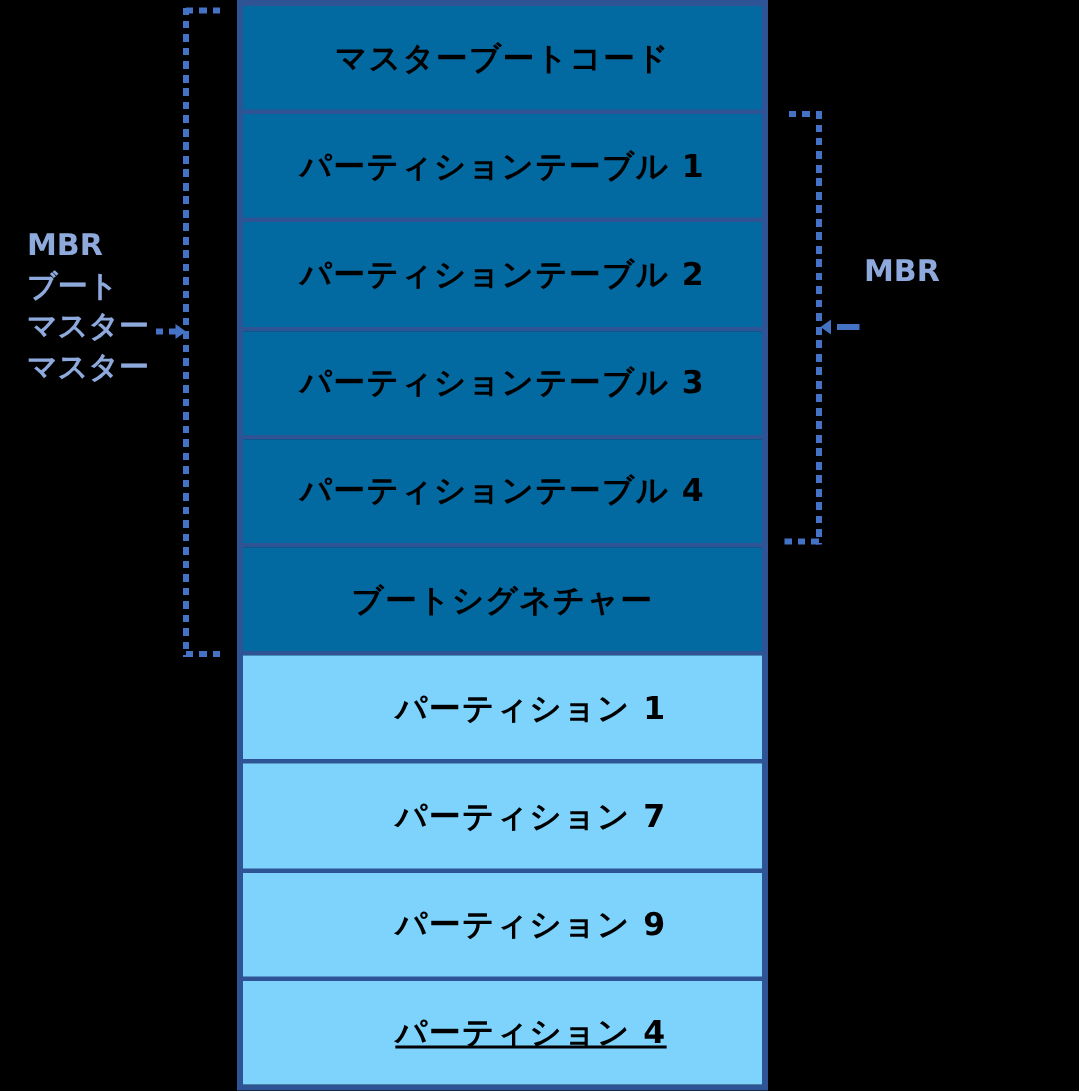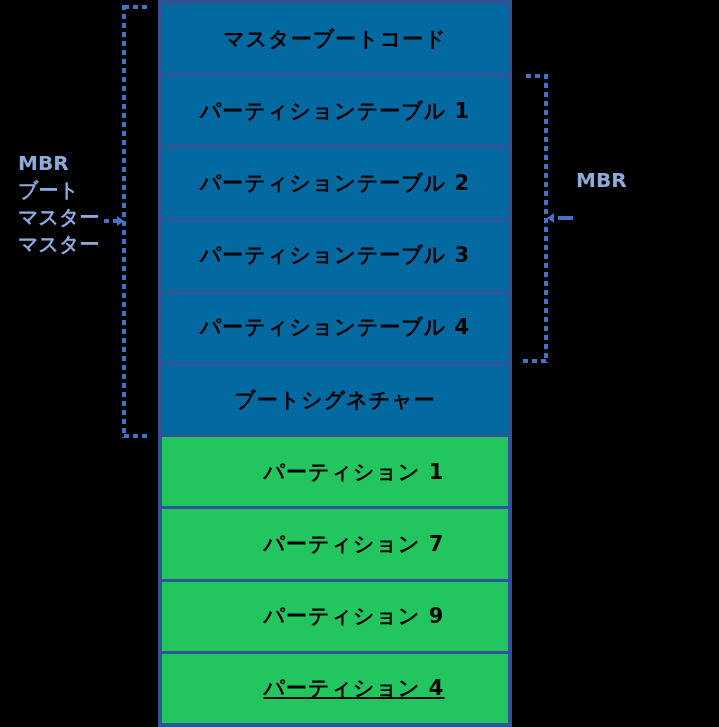--- a/index.html
+++ b/index.html
@@ -33,21 +33,21 @@
     justify-content: center;
     border-bottom: 3px solid #2F5496;
     font-size: 21px;
     font-weight: bold;
     color: #000000;
     letter-spacing: 1px;
     white-space: nowrap;
   }
   .row:last-child { border-bottom: none; text-decoration: underline; }
   .row.blue  { background: #0369a1; }
-  .row.green { background: #22c55e; padding-left: 38px; }
+  .row.green { background: #7dd3fc; padding-left: 38px; }
 
   
   .dot-v {
     position: absolute;
     width: 4px;
     background-image: repeating-linear-gradient(to bottom, #4472C4 0 5px, transparent 5px 9px);
   }
   .dot-h {
     position: absolute;
     height: 4px;

